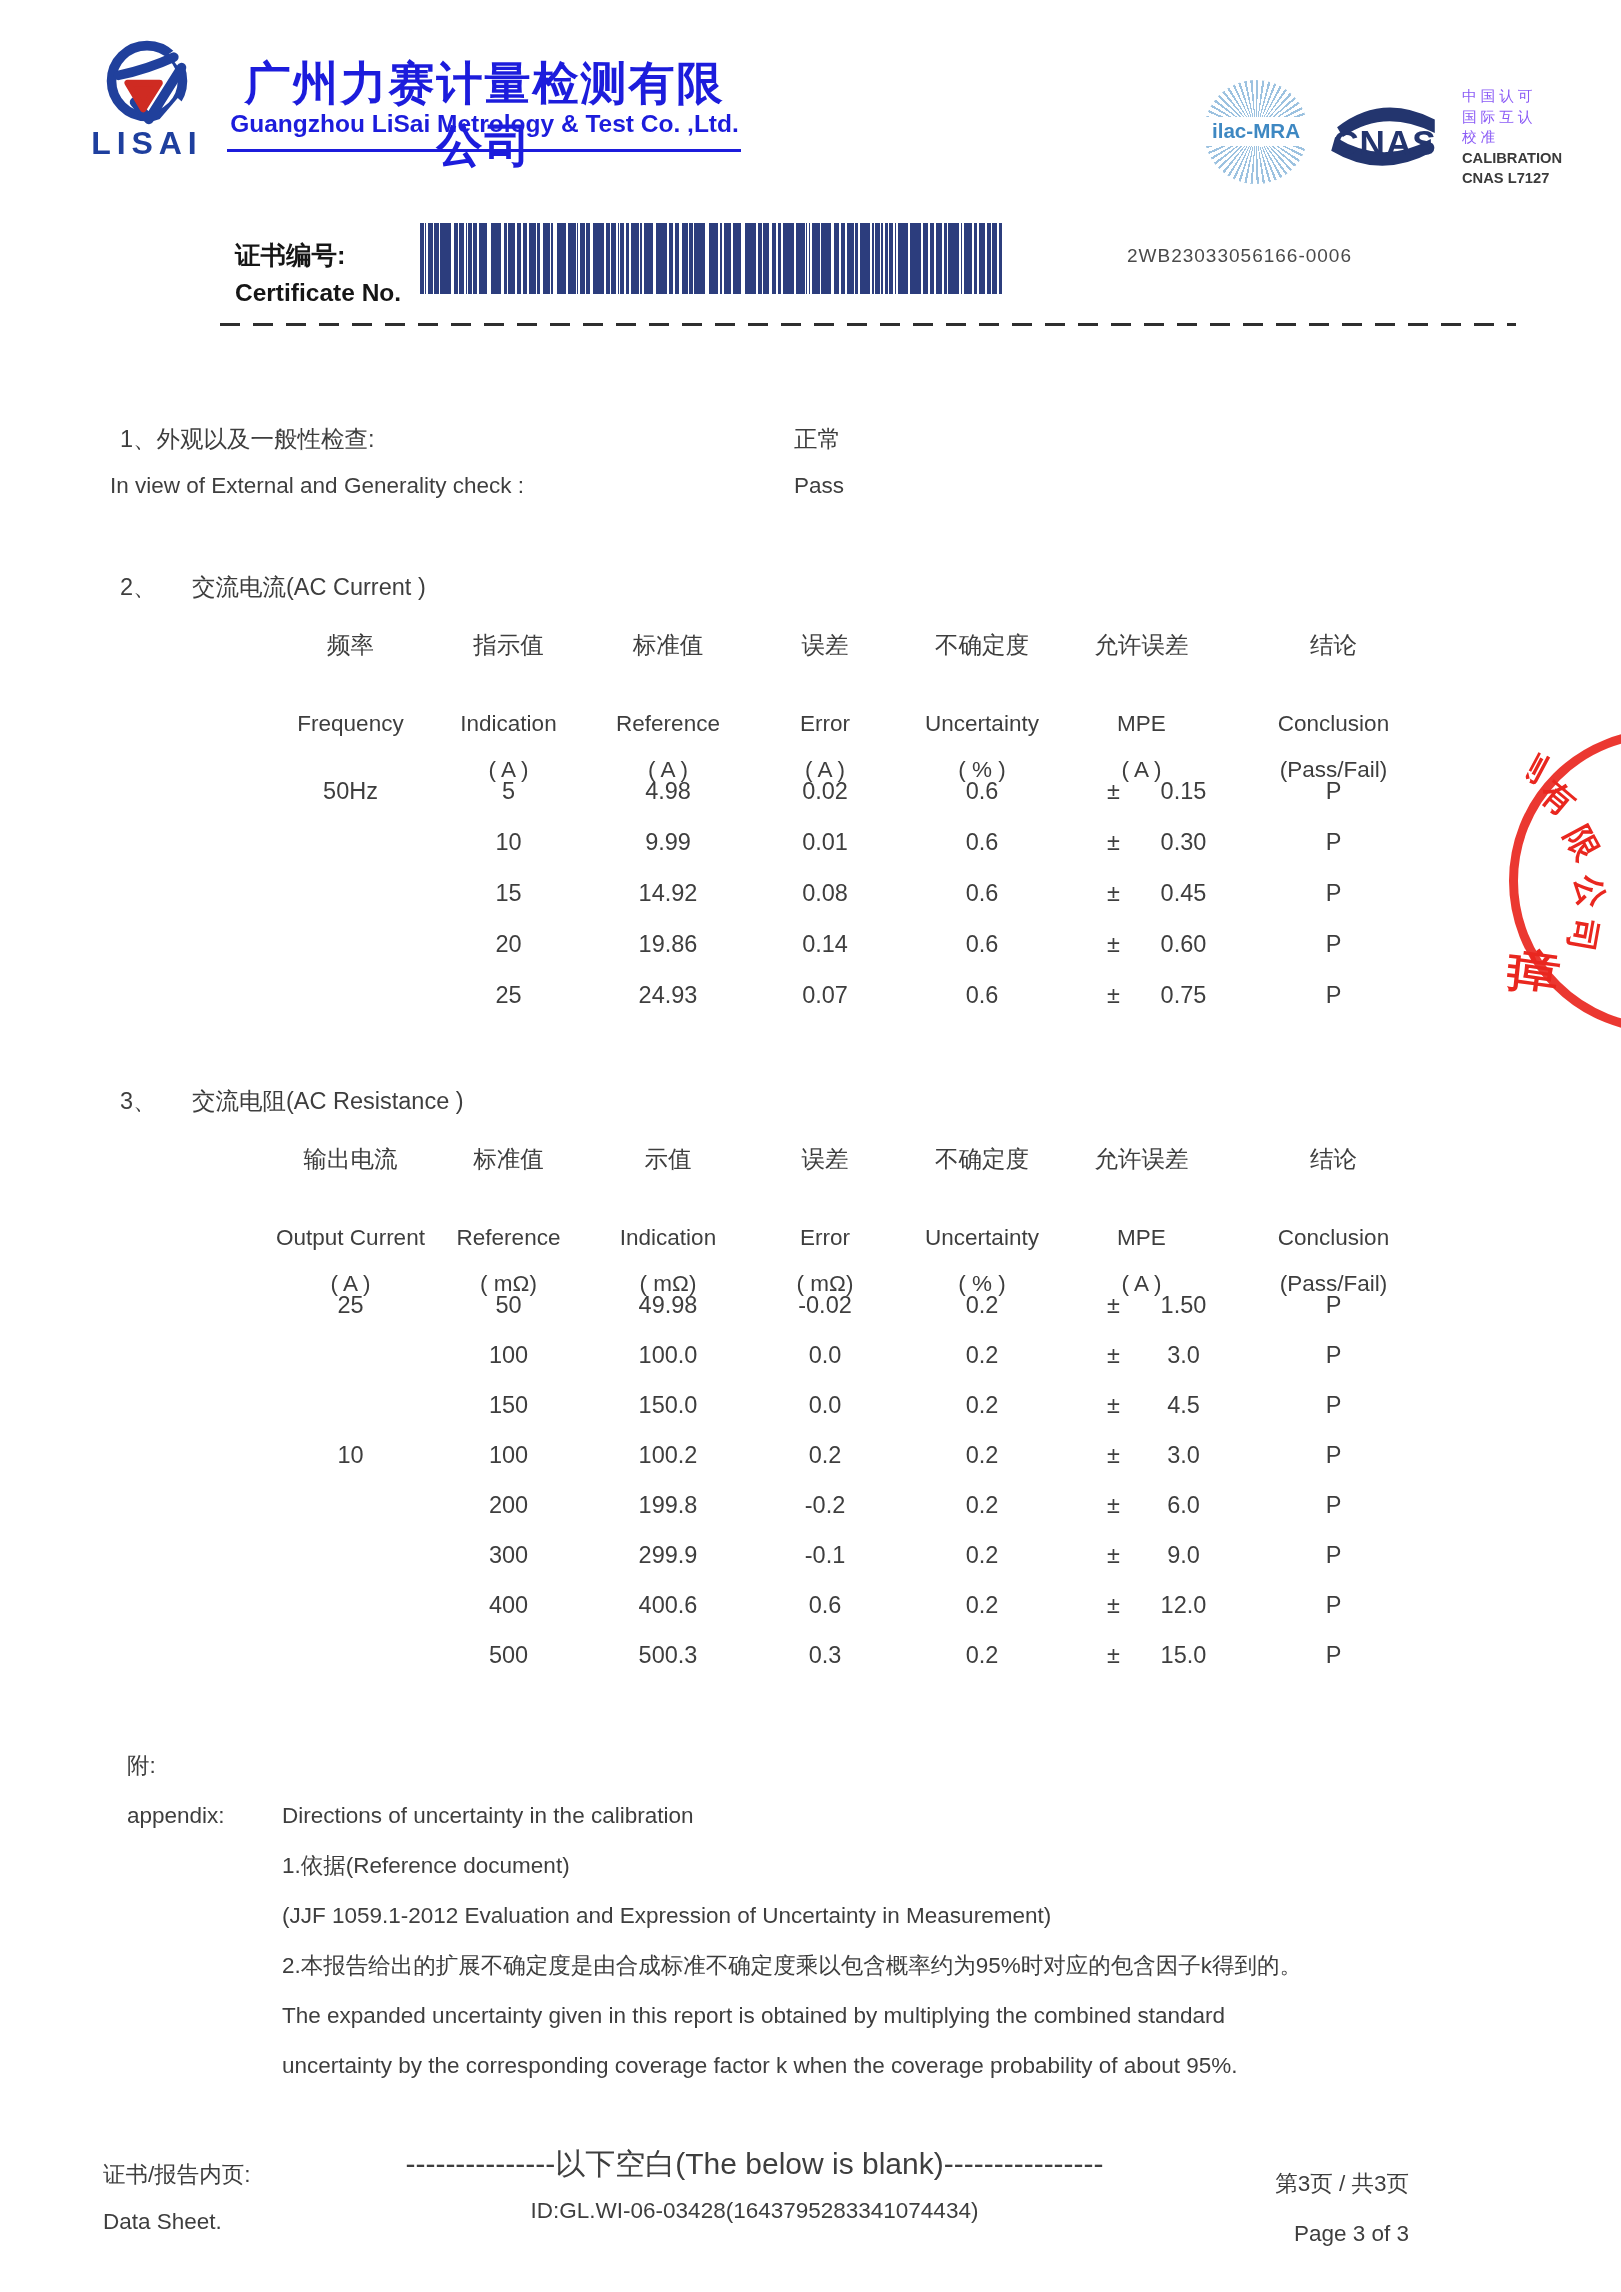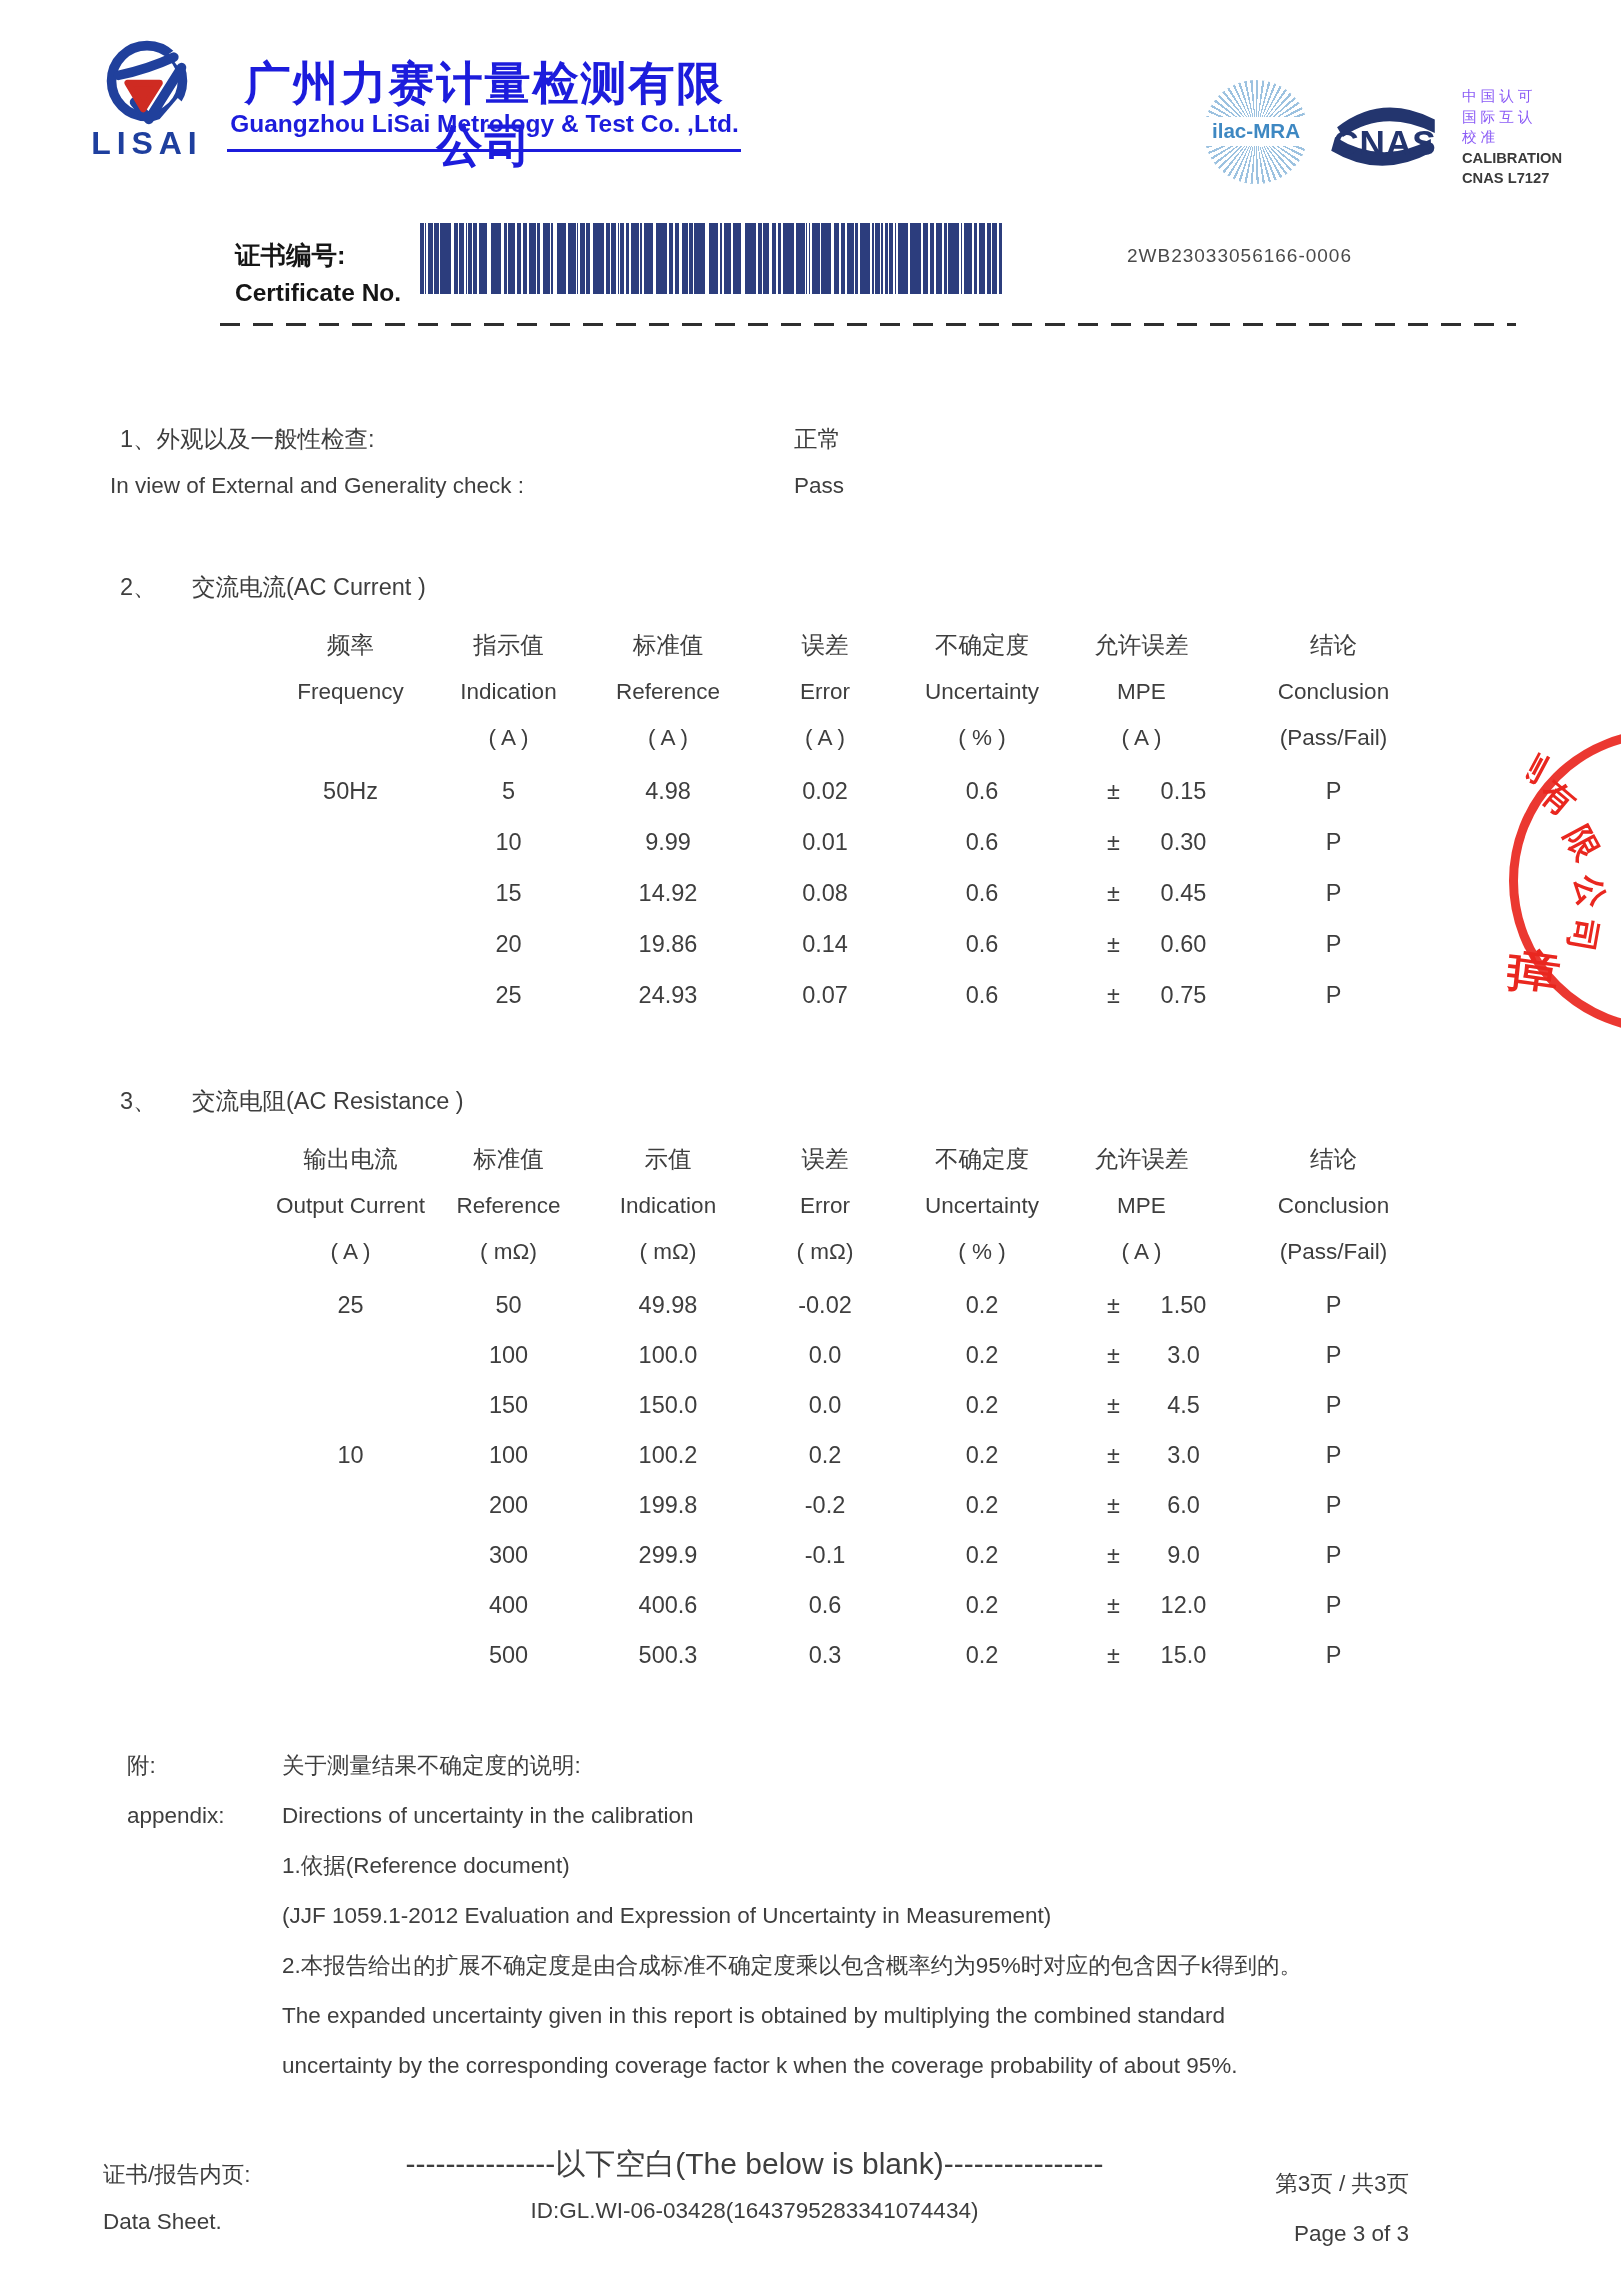--- a/index.html
+++ b/index.html
@@ -43,21 +43,21 @@
   
   .t24{font-size:23.5px;} .t23{font-size:22.5px;}
   .sec-num{left:120px;} .sec-title{left:192px;}
 
   
   .tbl{position:absolute;left:272px;width:1173px;}
   .trow{display:grid;grid-template-columns:157px 159px 160px 154px 160px 159px 225px;}
   .trow .cell{text-align:center;white-space:nowrap;font-size:23.5px;line-height:37px;}
   .trow.th{height:46px;} .trow.th .cell{line-height:41px;}
   .trow.tu{height:56px;}
-  .trow.en .cell{font-size:22.5px;}
+  .trow.en .cell{font-size:22.5px;margin-top:32px;}
   #tbl-current .rows .trow{height:51px;}
   #tbl-res .rows .trow{height:50px;}
   .cell.mpe{display:flex;justify-content:flex-start;padding-left:45px;box-sizing:border-box;text-align:left;}
   .cell.mpe i{font-style:normal;width:21.6px;}
   .cell.mpe b{font-weight:400;width:76px;text-align:center;margin-left:17.6px;}
 
   
   .appendix{position:absolute;left:127px;top:1741px;}
   .app-row{display:flex;line-height:50px;font-size:22.5px;}
   .app-row .lab{width:155px;}
@@ -366,21 +366,20 @@
             <b>15.0</b>
           </span>
           <span class="cell">P</span>
         </div>
       </div>
   </div>
 
   <div class="appendix">
     <div class="app-row">
       <span class="lab">附:</span>
-      <span class="val">关于测量结果不确定度的说明:</span>
     </div>
     <div class="app-row">
       <span class="lab">appendix:</span>
       <span class="val">Directions of uncertainty in the calibration</span>
     </div>
     <div class="app-row">
         <span class="lab"></span>
       <span class="val">1.依据(Reference document)</span>
       </div>
     <div class="app-row">

